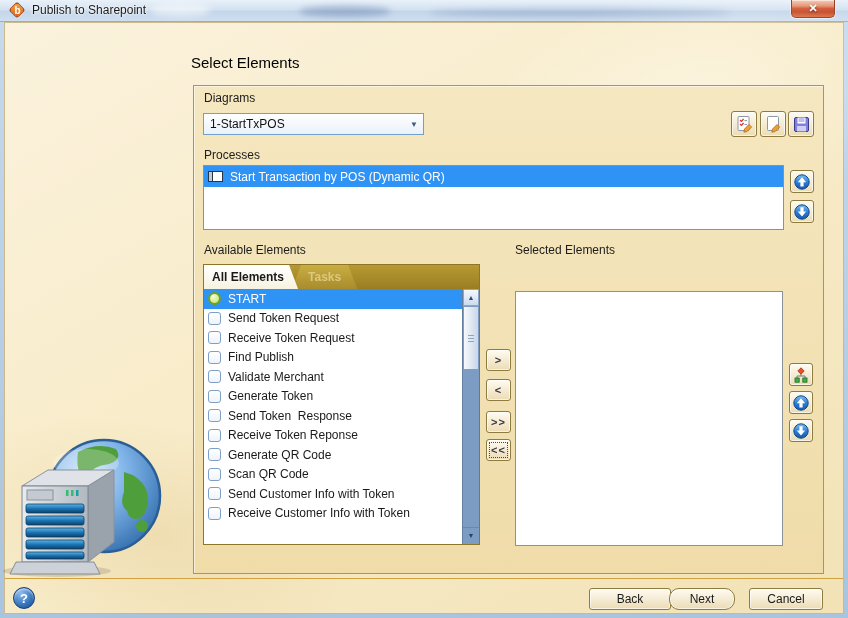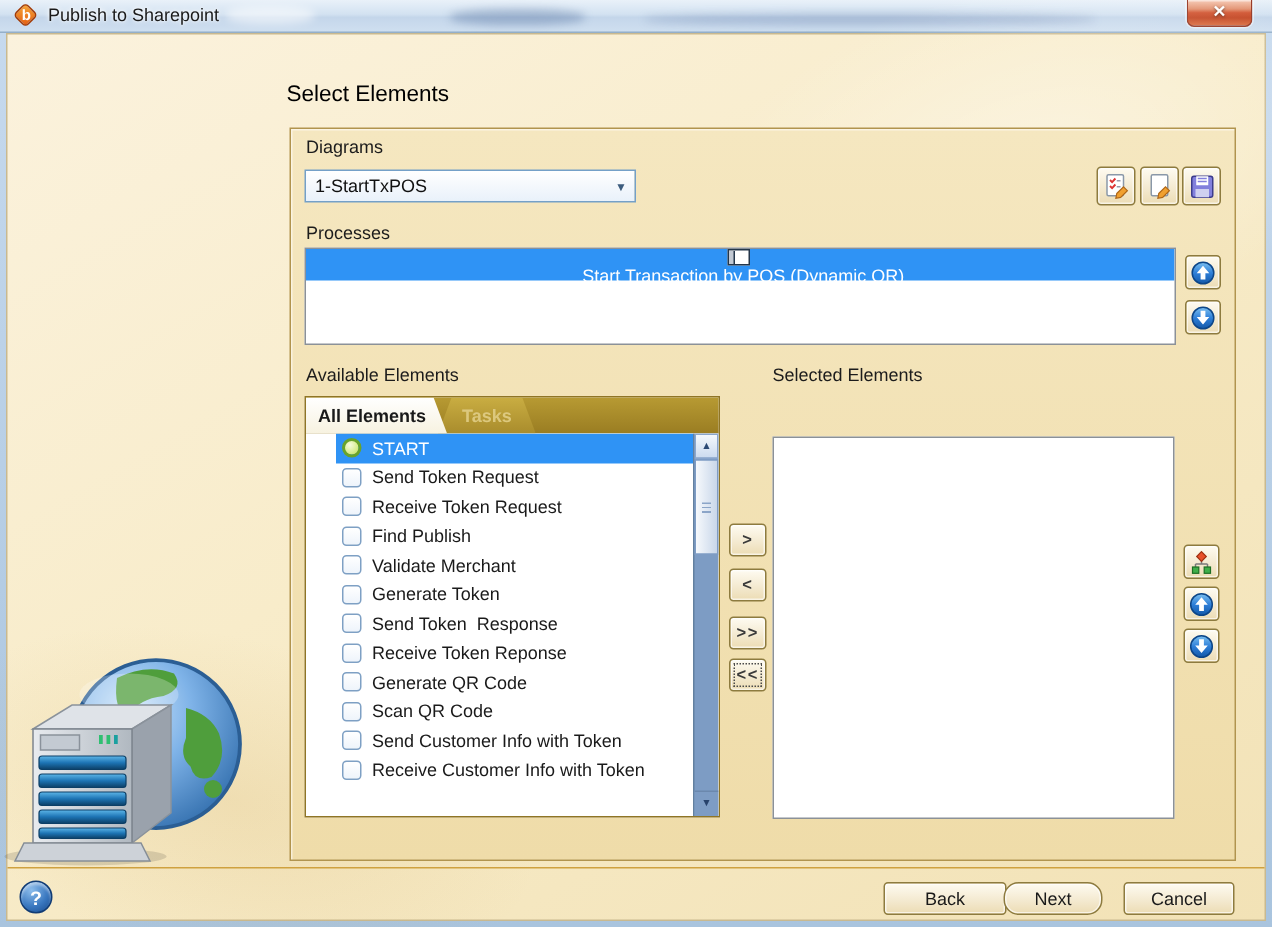--- a/index.html
+++ b/index.html
@@ -50,35 +50,35 @@
   .transferbtn{left:486px;width:25px;height:22px;letter-spacing:1px;}
   .focusdots{outline:1px dotted #4a4a4a;outline-offset:-4px;}
   
   .dropdown{position:absolute;left:203px;top:113px;width:221px;height:22px;display:flex;
     align-items:center;background:linear-gradient(#ffffff,#e9f1fa);border:1px solid #74a0c8;}
   .dropdown .val{flex:1;font-size:12px;color:#111;padding-left:6px;}
   .dropdown .arrow{width:18px;text-align:center;font-size:8px;color:#3d5c7e;}
   
   .proclist{position:absolute;left:203px;top:165px;width:581px;height:65px;background:#fff;
     border:1px solid #8b9198;overflow:hidden;}
-  .proc-row{display:flex;align-items:center;height:21px;font-size:12px;color:#1a1a1a;padding-left:4px;flex-direction:column;}
+  .proc-row{display:flex;align-items:center;height:21px;font-size:12px;color:#1a1a1a;padding-left:4px;}
   .proc-row.selected{background:#2f93f5;color:#fff;}
   .icon-pool{width:15px;height:11px;background:#fff;border:1px solid #24364a;margin-right:7px;
     box-shadow:inset 3px 0 0 #c2c9d3,inset 4px 0 0 #24364a;flex:0 0 auto;}
   
   .tabwrap{position:absolute;left:203px;top:264px;width:277px;height:281px;border:1px solid #8f7526;
     background:#fff;}
   .tabbar{position:relative;height:24px;background:linear-gradient(#b79a33,#9a7d22);display:flex;}
   .tab{height:24px;line-height:24px;padding:0 14px 0 8px;font-size:12px;font-weight:bold;position:relative;}
   .tab.active{background:linear-gradient(#ffffff,#f7f2e0);color:#1a1a1a;z-index:2;
     clip-path:polygon(0 0,calc(100% - 9px) 0,100% 100%,0 100%);}
   .tab.inactive{background:linear-gradient(#c9ad42,#a98c2c);color:#dcc87e;z-index:1;margin-left:-6px;
     clip-path:polygon(9px 0,calc(100% - 9px) 0,100% 100%,0 100%);padding:0 16px;}
   .listarea{position:relative;height:255px;overflow:hidden;background:#fff;}
-  .rows{position:absolute;left:0;top:0;right:17px;padding-left:20px;}
+  .rows{position:absolute;left:0;top:0;right:17px;}
   .el-row{display:flex;align-items:center;height:19.5px;font-size:12px;color:#1a1a1a;padding-left:4px;}
   .el-row.selected{background:#2f93f5;color:#fff;}
   .row-label{white-space:pre;}
   .micon{flex:0 0 auto;margin-right:7px;}
   .mi-task{width:13px;height:13px;border:1px solid #7ea0c4;border-radius:3px;
     background:linear-gradient(#ffffff,#eef4fb);}
   .mi-start-event{width:13px;height:13px;border:2px solid #69a32b;border-radius:50%;
     background:radial-gradient(circle at 35% 30%,#f6fbdf,#d8ec8e 60%,#bcd95e);}
   .mi-gateway{width:10px;height:10px;margin-left:2px;margin-right:9px;transform:rotate(45deg);
     border:1px solid #a8982f;background:linear-gradient(#fdf8d8,#f3e9a8);}

